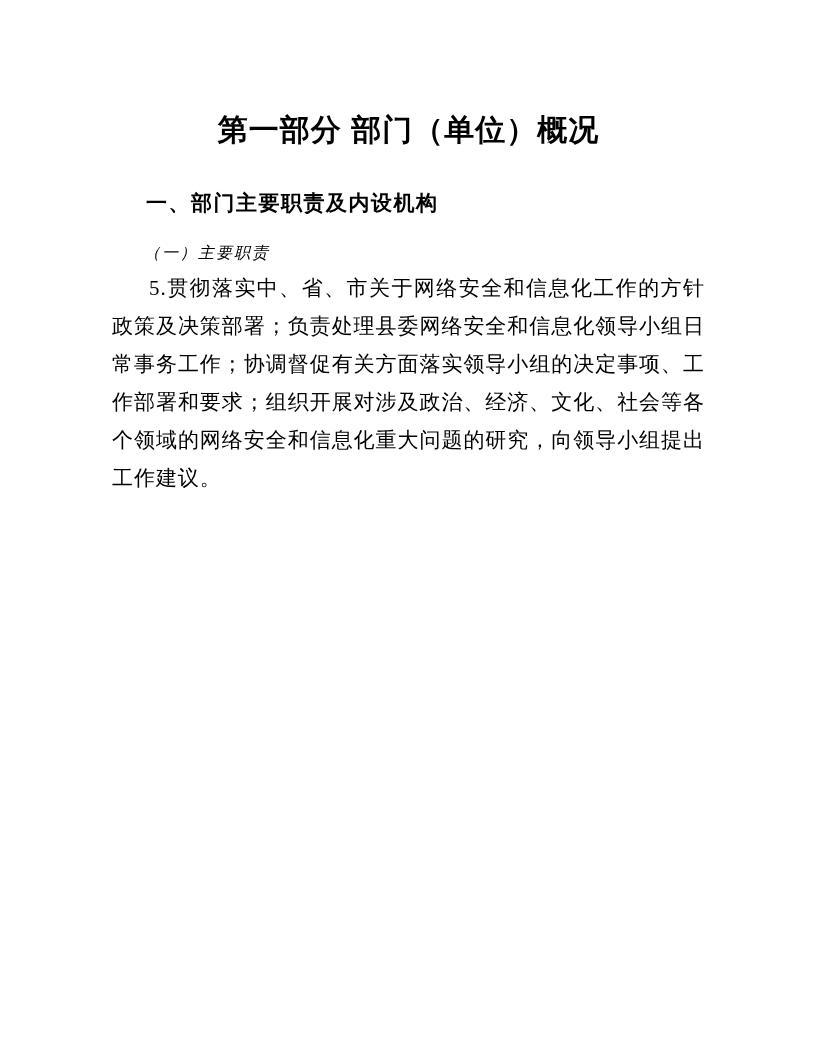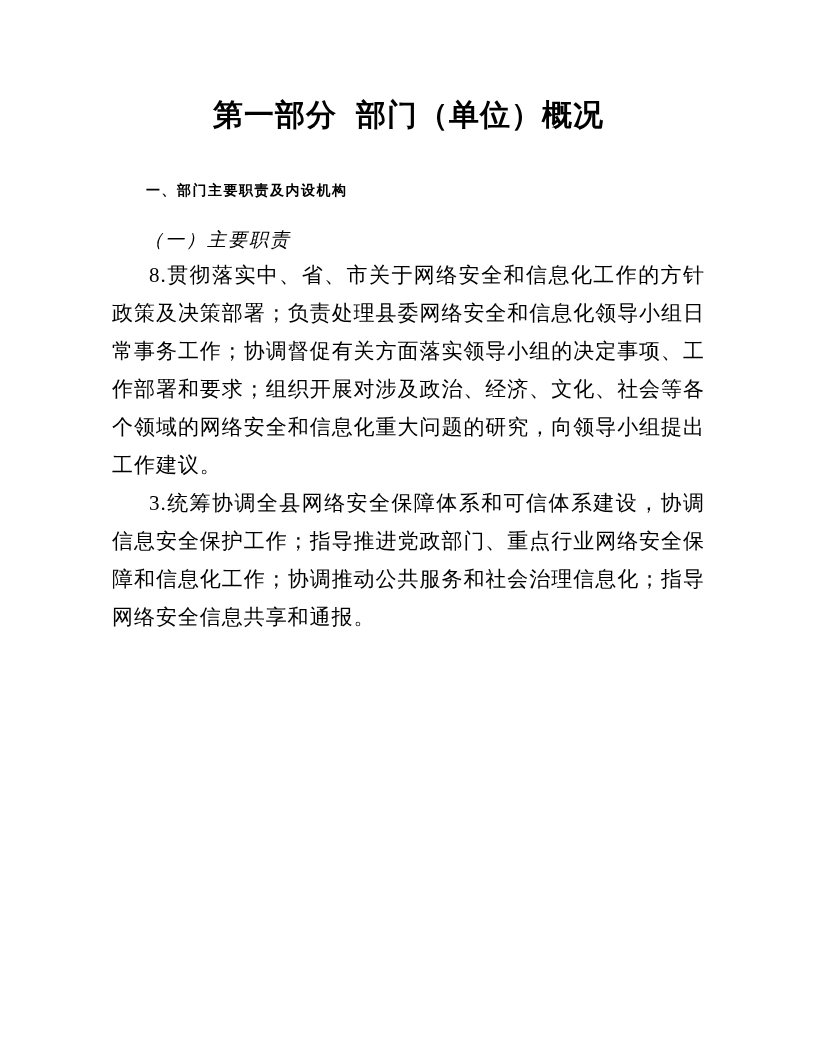--- a/index.html
+++ b/index.html
@@ -13,44 +13,44 @@
     height: 1056px;
     margin: 0 auto;
     background: #ffffff;
     box-sizing: border-box;
     padding: 0 111px 0 112px;
     overflow: hidden;
     color: #000000;
     font-family: "Liberation Serif", "DejaVu Serif", serif;
   }
   .doc-title {
-    margin: 4px;
+    margin: 17px;
     padding-top: 92px;
     font-size: 30px;
     line-height: 42px;
     font-weight: bold;
     text-align: center;
     letter-spacing: 1px;
-    font-family: Liberation Mono, monospace;
+    font-family: Liberation Sans, sans-serif;
     color: #000000;
   }
   .section-heading {
     margin: 40px 0 0 0;
     padding-left: 34px;
-    font-size: 14px;
+    font-size: 21px;
     line-height: 24px;
     font-weight: bold;
     letter-spacing: 1.5px;
     font-family: "Liberation Sans", "DejaVu Sans", sans-serif;
     color: #000000;
   }
   .sub-heading {
     margin: 26px 0 0 0;
     padding-left: 32px;
-    font-size: 19px;
+    font-size: 16px;
     line-height: 24px;
     font-weight: normal;
     font-style: italic;
     letter-spacing: 2px;
     font-family: "Liberation Serif", "DejaVu Serif", serif;
     color: #000000;
   }
   .body-text {
     margin-top: 4px;
     font-size: 21px;
@@ -73,16 +73,15 @@
 <body>
 
 <div class="page">
   <h1 class="doc-title">第一部分 部门（单位）概况</h1>
 
   <h2 class="section-heading">一、部门主要职责及内设机构</h2>
 
   <h3 class="sub-heading">（一）主要职责</h3>
 
   <div class="body-text">
-    <p class="para">8.贯彻落实中、省、市关于网络安全和信息化工作的方针政策及决策部署；负责处理县委网络安全和信息化领导小组日常事务工作；协调督促有关方面落实领导小组的决定事项、工作部署和要求；组织开展对涉及政治、经济、文化、社会等各个领域的网络安全和信息化重大问题的研究，向领导小组提出工作建议。</p>
-    <p class="para">3.统筹协调全县网络安全保障体系和可信体系建设，协调信息安全保护工作；指导推进党政部门、重点行业网络安全保障和信息化工作；协调推动公共服务和社会治理信息化；指导网络安全信息共享和通报。</p>
+    <p class="para">5.贯彻落实中、省、市关于网络安全和信息化工作的方针政策及决策部署；负责处理县委网络安全和信息化领导小组日常事务工作；协调督促有关方面落实领导小组的决定事项、工作部署和要求；组织开展对涉及政治、经济、文化、社会等各个领域的网络安全和信息化重大问题的研究，向领导小组提出工作建议。</p>
   </div>
 </div>
 
 </body></html>

